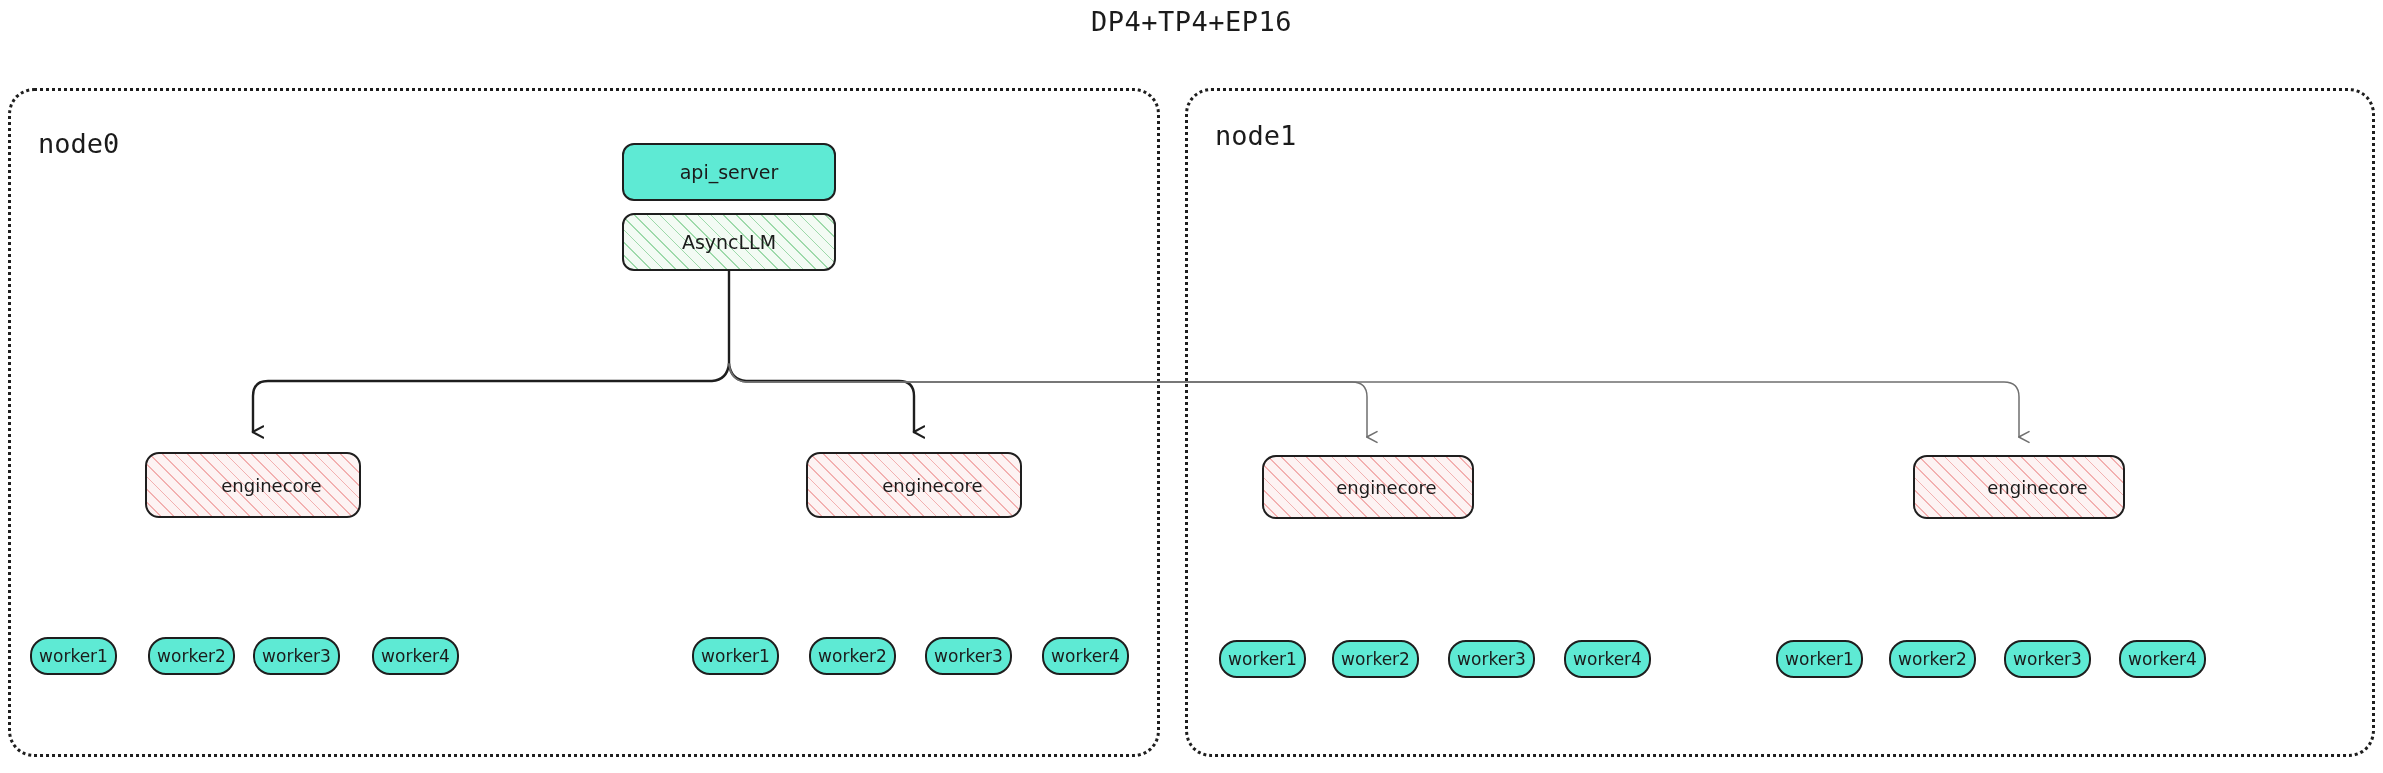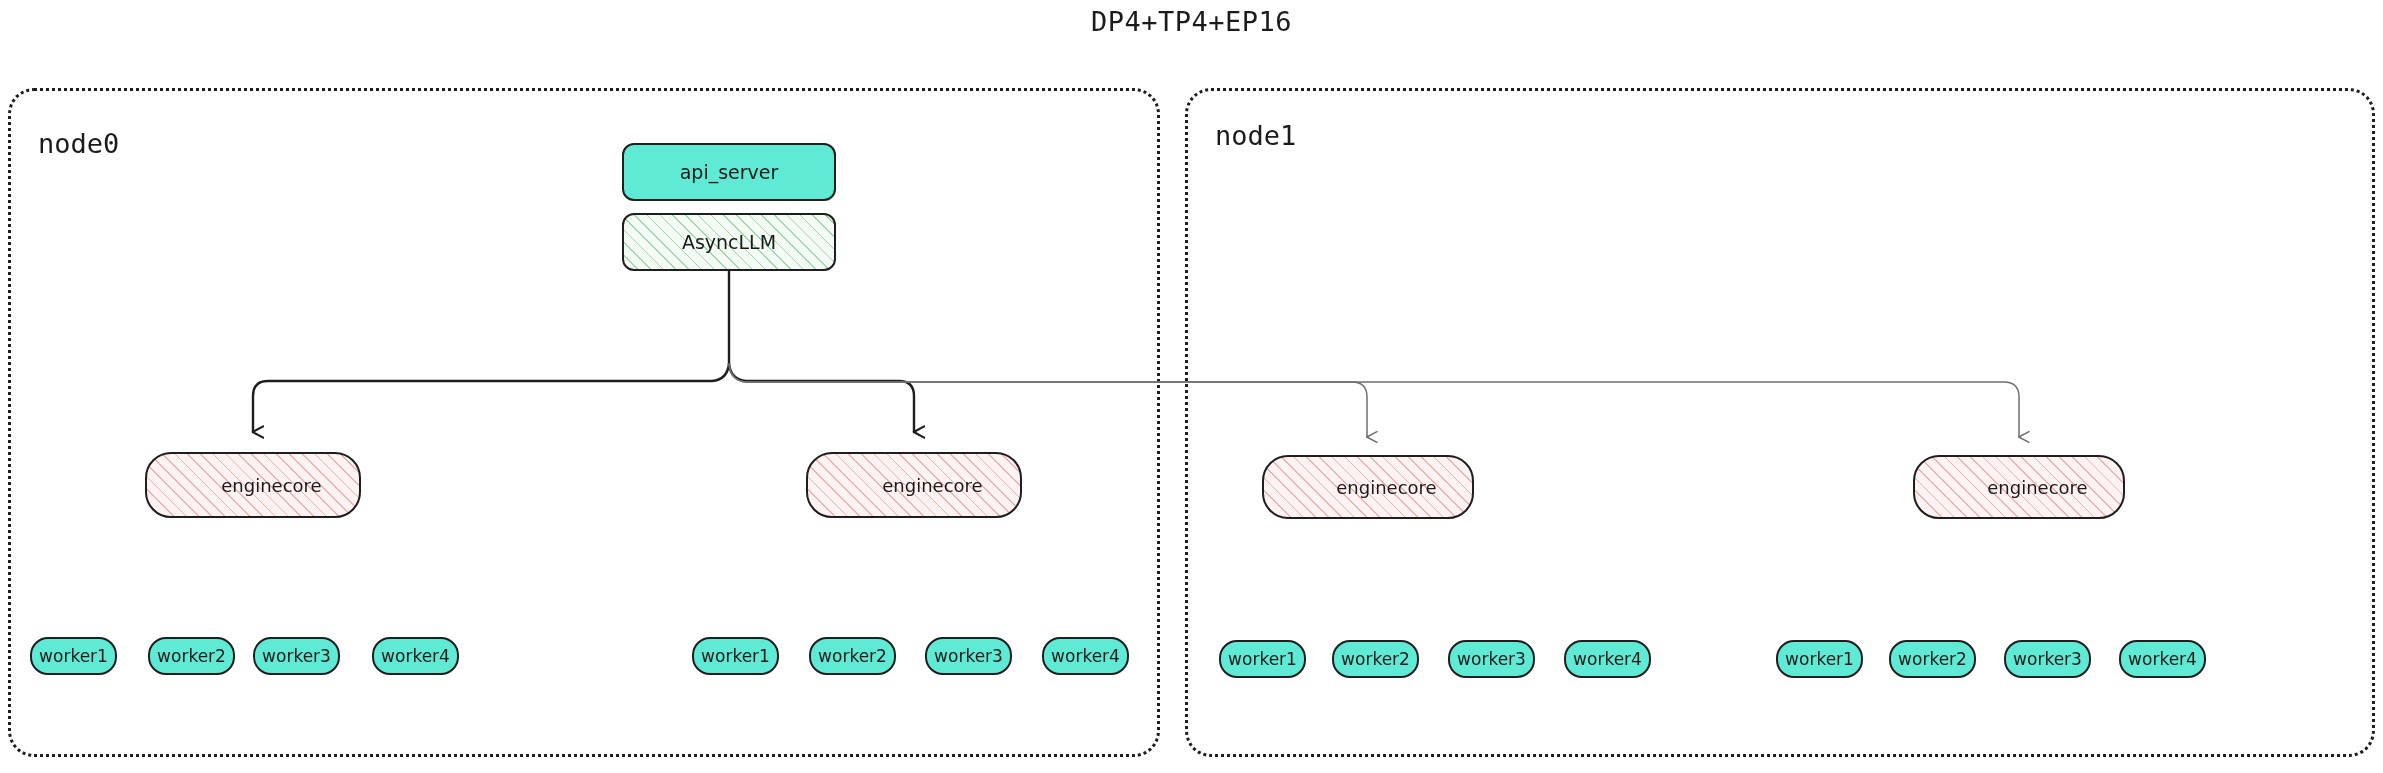--- a/index.html
+++ b/index.html
@@ -74,21 +74,21 @@
     font-size: 19px;
     background-color: #f3fbf4;
     background-image: repeating-linear-gradient(
         45deg,
         rgba(88, 190, 110, 0.55) 0px,
         rgba(88, 190, 110, 0.55) 1.1px,
         rgba(255,255,255,0) 1.1px,
         rgba(255,255,255,0) 9px);
   }
   .box-pink {
-    border-radius: 26px;
+    border-radius: 14px;
     font-size: 18px;
     background-color: #fdf3f3;
     background-image: repeating-linear-gradient(
         45deg,
         rgba(232, 110, 110, 0.50) 0px,
         rgba(232, 110, 110, 0.50) 1.2px,
         rgba(255,255,255,0) 1.2px,
         rgba(255,255,255,0) 9px);
     padding-left: 37px;
   }

